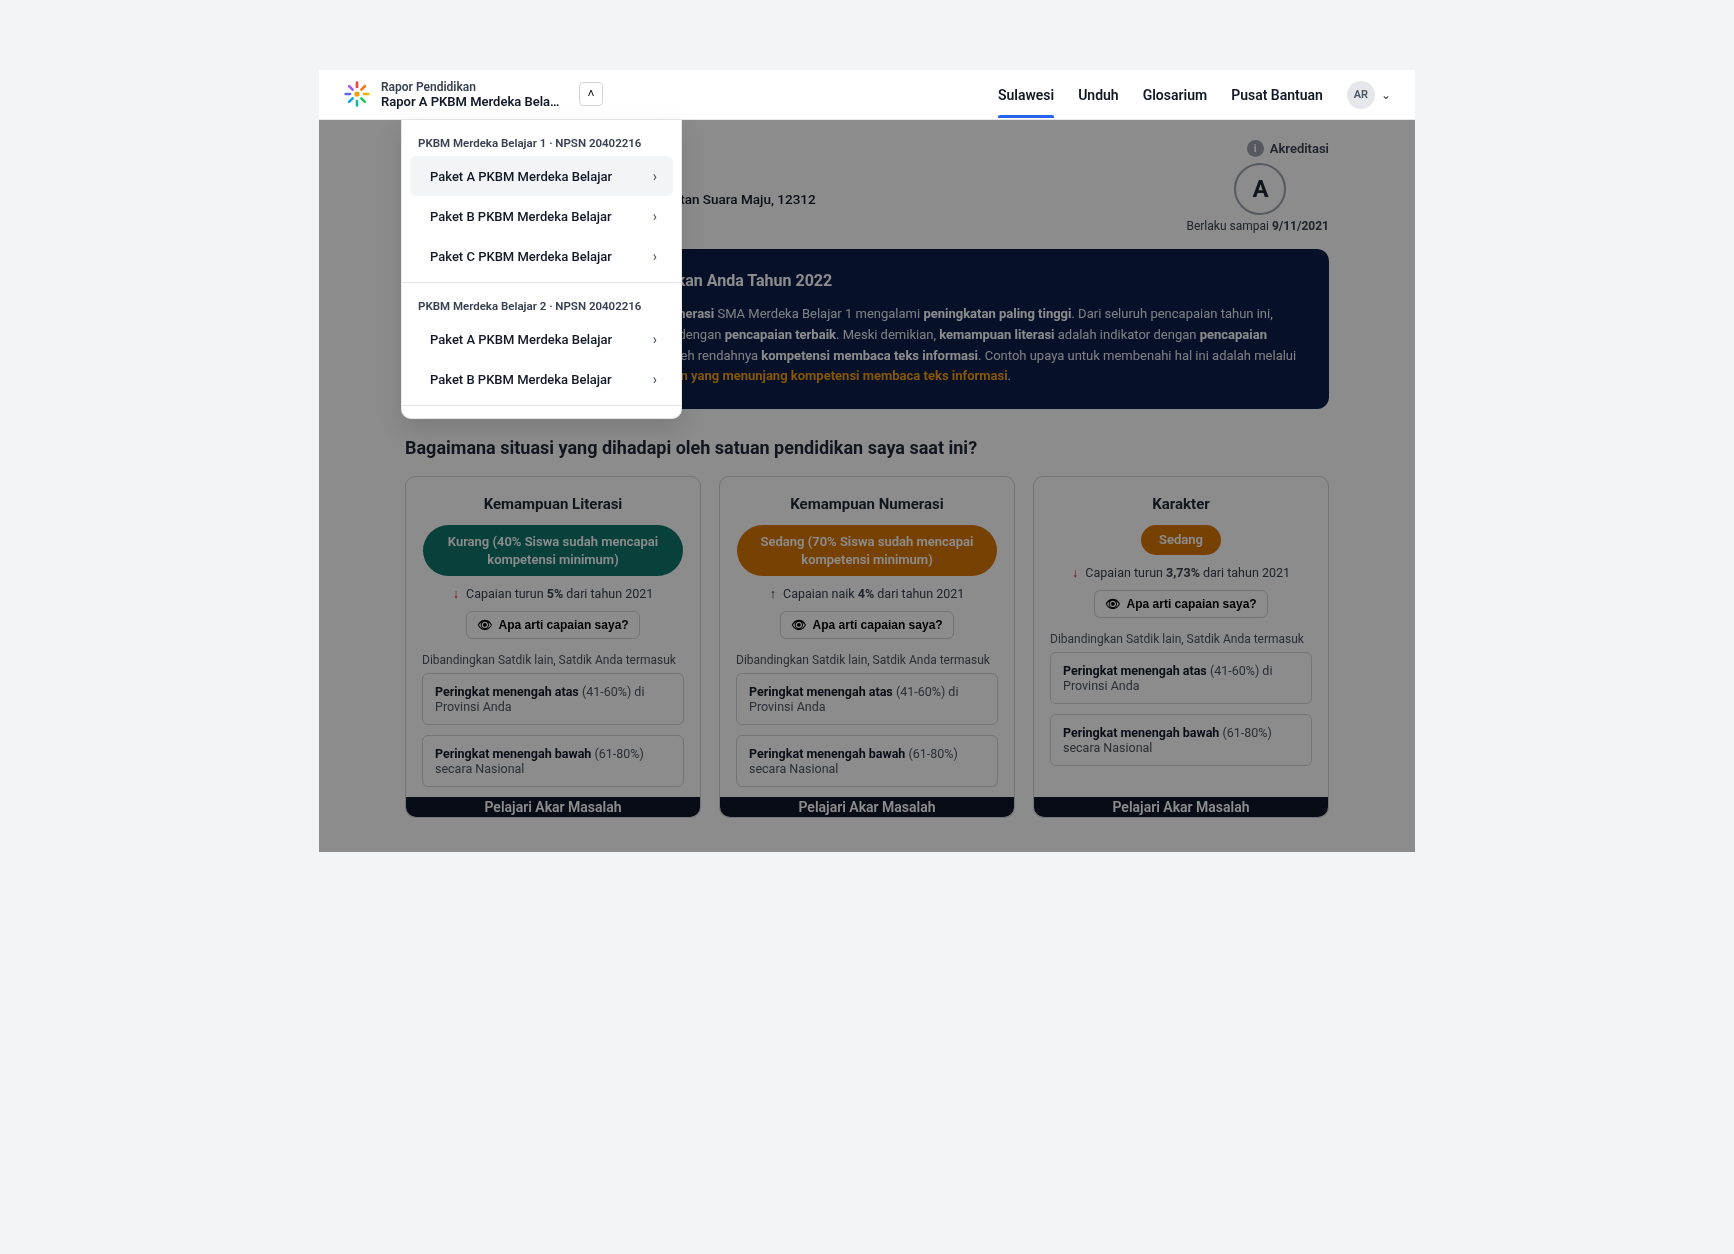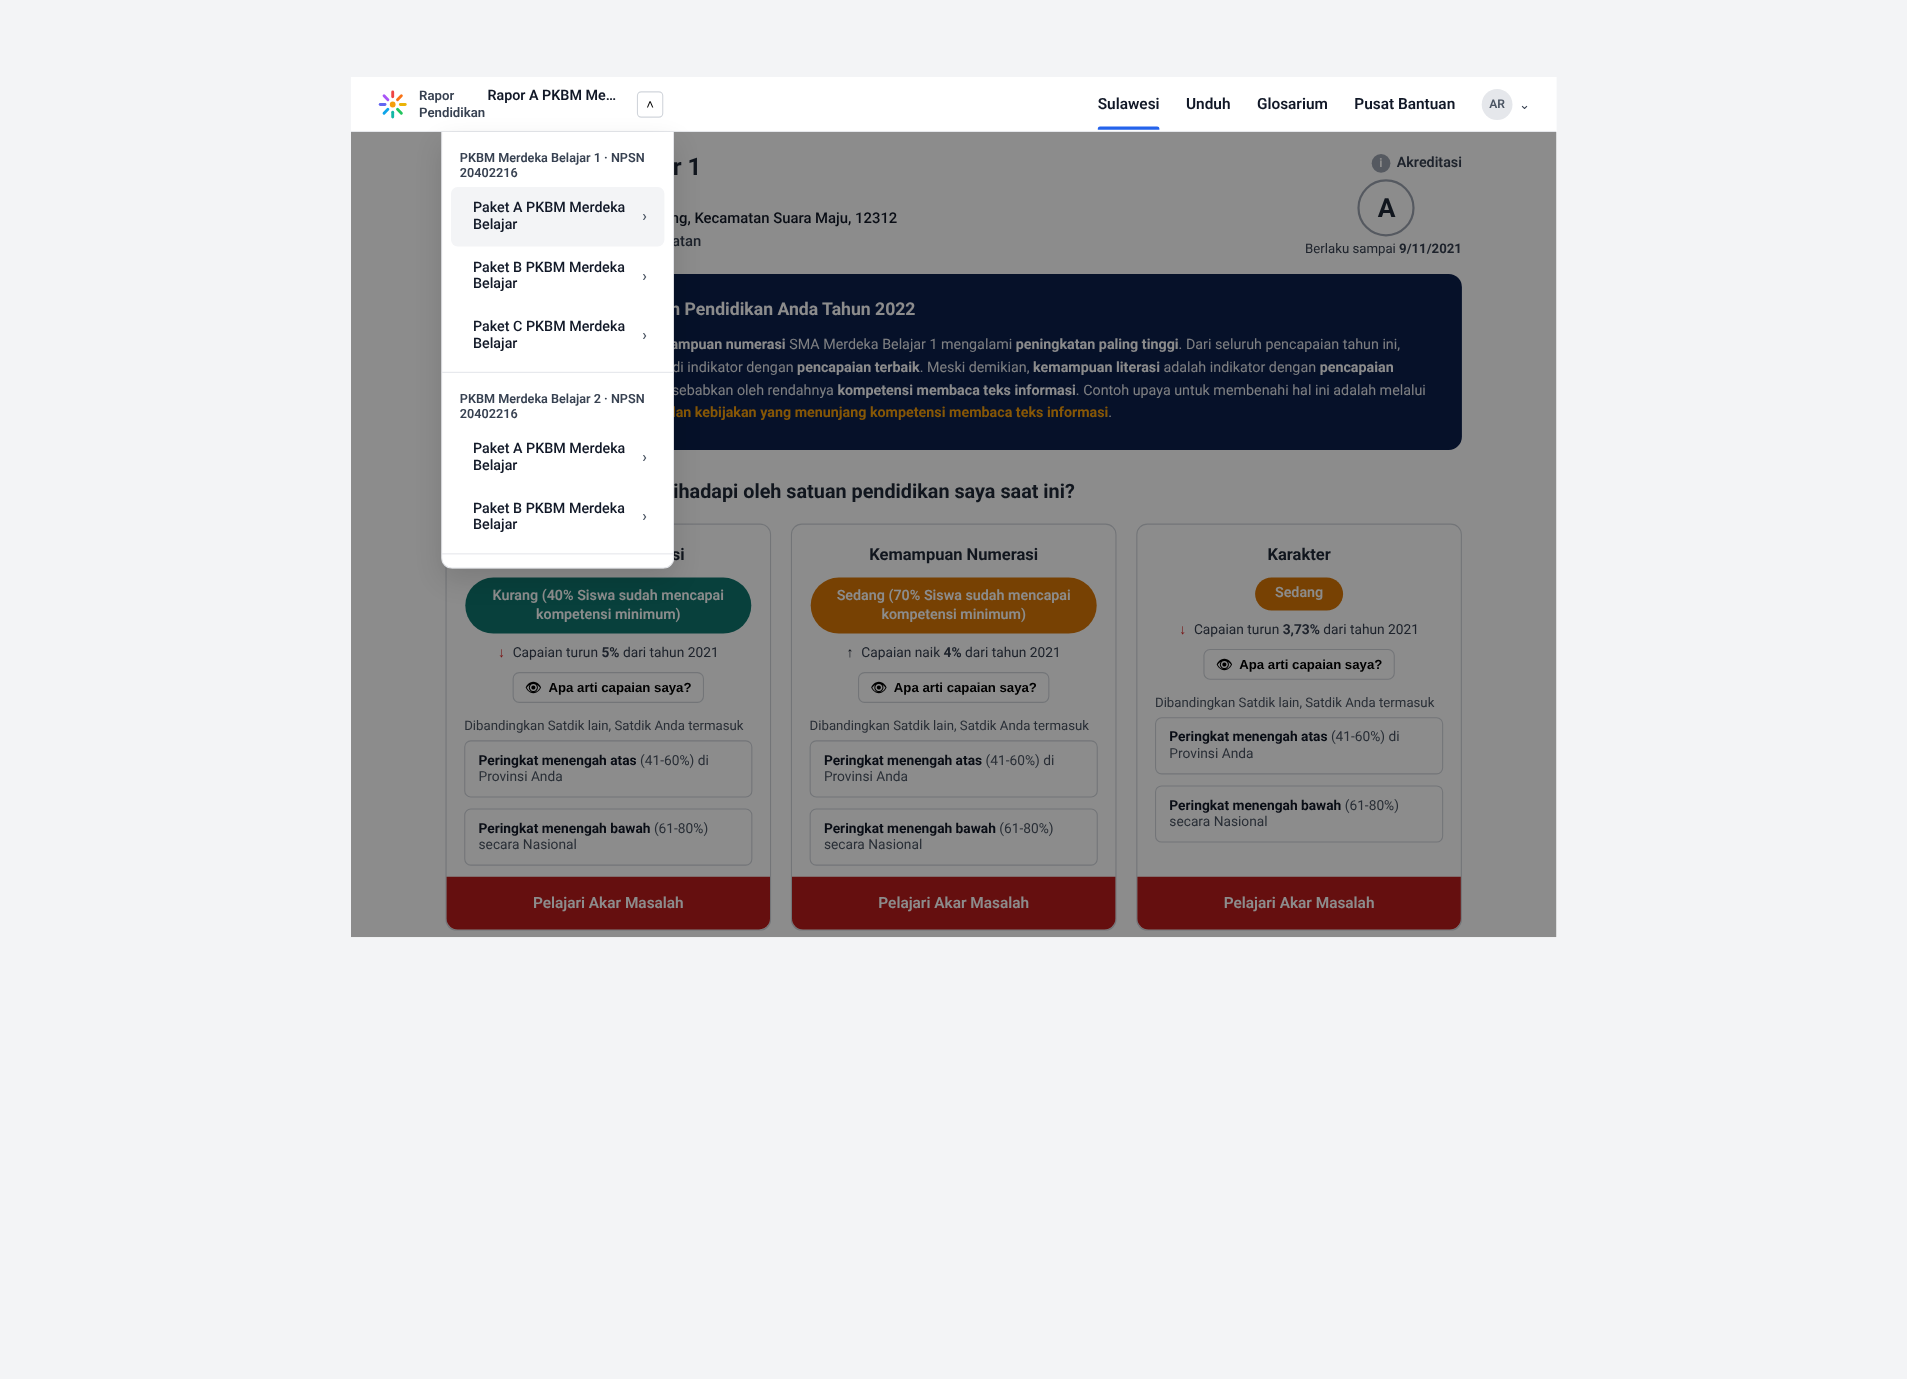--- a/index.html
+++ b/index.html
@@ -35,21 +35,21 @@
     gap: 10px;
     flex: 0 0 auto;
   }
   .brand-logo {
     width: 28px;
     height: 28px;
     position: relative;
   }
   .brand-text {
     display: flex;
-    flex-direction: row;
+    flex-direction: column;
     line-height: 1.2;
     max-width: 180px;
   }
   .brand-title { font-size: 12px; font-weight: 600; color:#374151;}
   .brand-sub {
     font-size: 13px; font-weight:600; color:#111827;
     white-space:nowrap; overflow:hidden; text-overflow: ellipsis;
   }
   .brand-toggle {
     margin-left: 8px;
@@ -89,21 +89,21 @@
   .avatar-wrap { display:flex; align-items:center; gap:6px; cursor:pointer;}
   .chevron-down { font-size:12px; color:#374151;}
   
   .scrim {
     position:absolute; inset:50px 0 0 0;
     background: rgba(0,0,0,0.45);
     z-index: 5;
   }
   
   .dropdown {
-    position:absolute; top: 50px; left: 82px; width: 212px;
+    position:absolute; top: 50px; left: 82px; width: 281px;
     background:#fff; border:1px solid #e5e7eb; border-top:none;
     border-radius:0 0 10px 10px;
     box-shadow: 0 10px 25px rgba(0,0,0,0.12);
     z-index:30;
     padding: 6px 0;
   }
   .dd-section-label {
     font-size:11.5px; font-weight:600; color:#374151;
     padding: 10px 16px 6px;
   }
@@ -209,25 +209,25 @@
   .what-btn .eye { font-size:12px;}
   .compare-label { font-size:12px; color:#4b5563; margin-bottom:6px; }
   .rank-box {
     border:1px solid #d1d5db; border-radius:6px;
     padding:10px 12px; font-size:12.5px; color:#111827;
     margin-bottom:10px;
   }
   .rank-box span.light { color:#4b5563; }
   .rank-box strong { font-weight:700; }
   .card-footer {
-    background:#b91c1c;
+    background:#0f172a;
     color:#fff; text-align:center;
     font-size:14px; font-weight:600;
     margin: auto -16px 0;
-    padding: 16px 8px;
+    padding: 2px 8px;
     border-radius:0 0 10px 10px;
     cursor:pointer;
   }
   
 </style>
 </head>
 <body>
 
 <div class="viewport">
 

